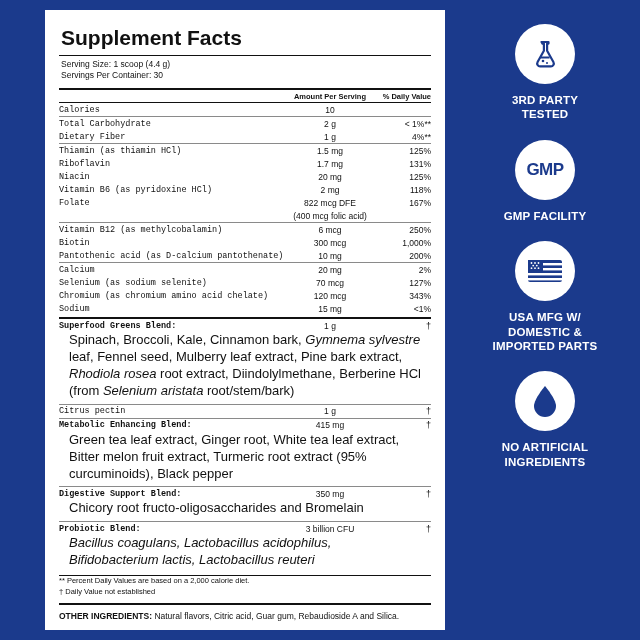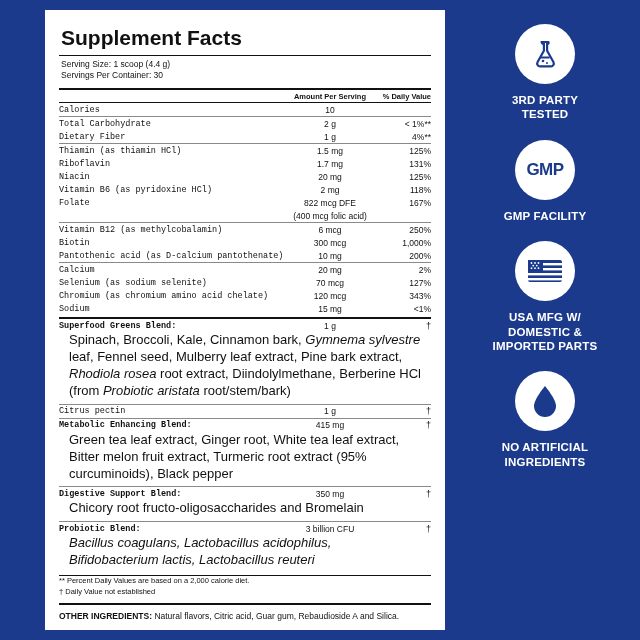--- a/index.html
+++ b/index.html
@@ -201,21 +201,21 @@
     <table class="sf">
       <tbody>
           <tr>
         <td class="nm bold">Superfood Greens Blend:</td>
         <td class="amt">1 g</td>
         <td class="dv dagger">†</td>
       </tr>
     </tbody>
       </table>
     <div class="blend-desc">
-      Spinach, Broccoli, Kale, Cinnamon bark, <span class="ital">Gymnema sylvestre</span> leaf, Fennel seed, Mulberry leaf extract, Pine bark extract, <span class="ital">Rhodiola rosea</span> root extract, Diindolylmethane, Berberine HCl<br>(from <span class="ital">Probiotic aristata</span> root/stem/bark)
+      Spinach, Broccoli, Kale, Cinnamon bark, <span class="ital">Gymnema sylvestre</span> leaf, Fennel seed, Mulberry leaf extract, Pine bark extract, <span class="ital">Rhodiola rosea</span> root extract, Diindolylmethane, Berberine HCl<br>(from <span class="ital">Selenium aristata</span> root/stem/bark)
     </div>
     <div class="rule-hair" style="margin-top:4px"></div>
 
     <table class="sf">
       <tbody>
           <tr>
         <td class="nm">Citrus pectin</td>
         <td class="amt">1 g</td>
         <td class="dv dagger">†</td>
       </tr>

